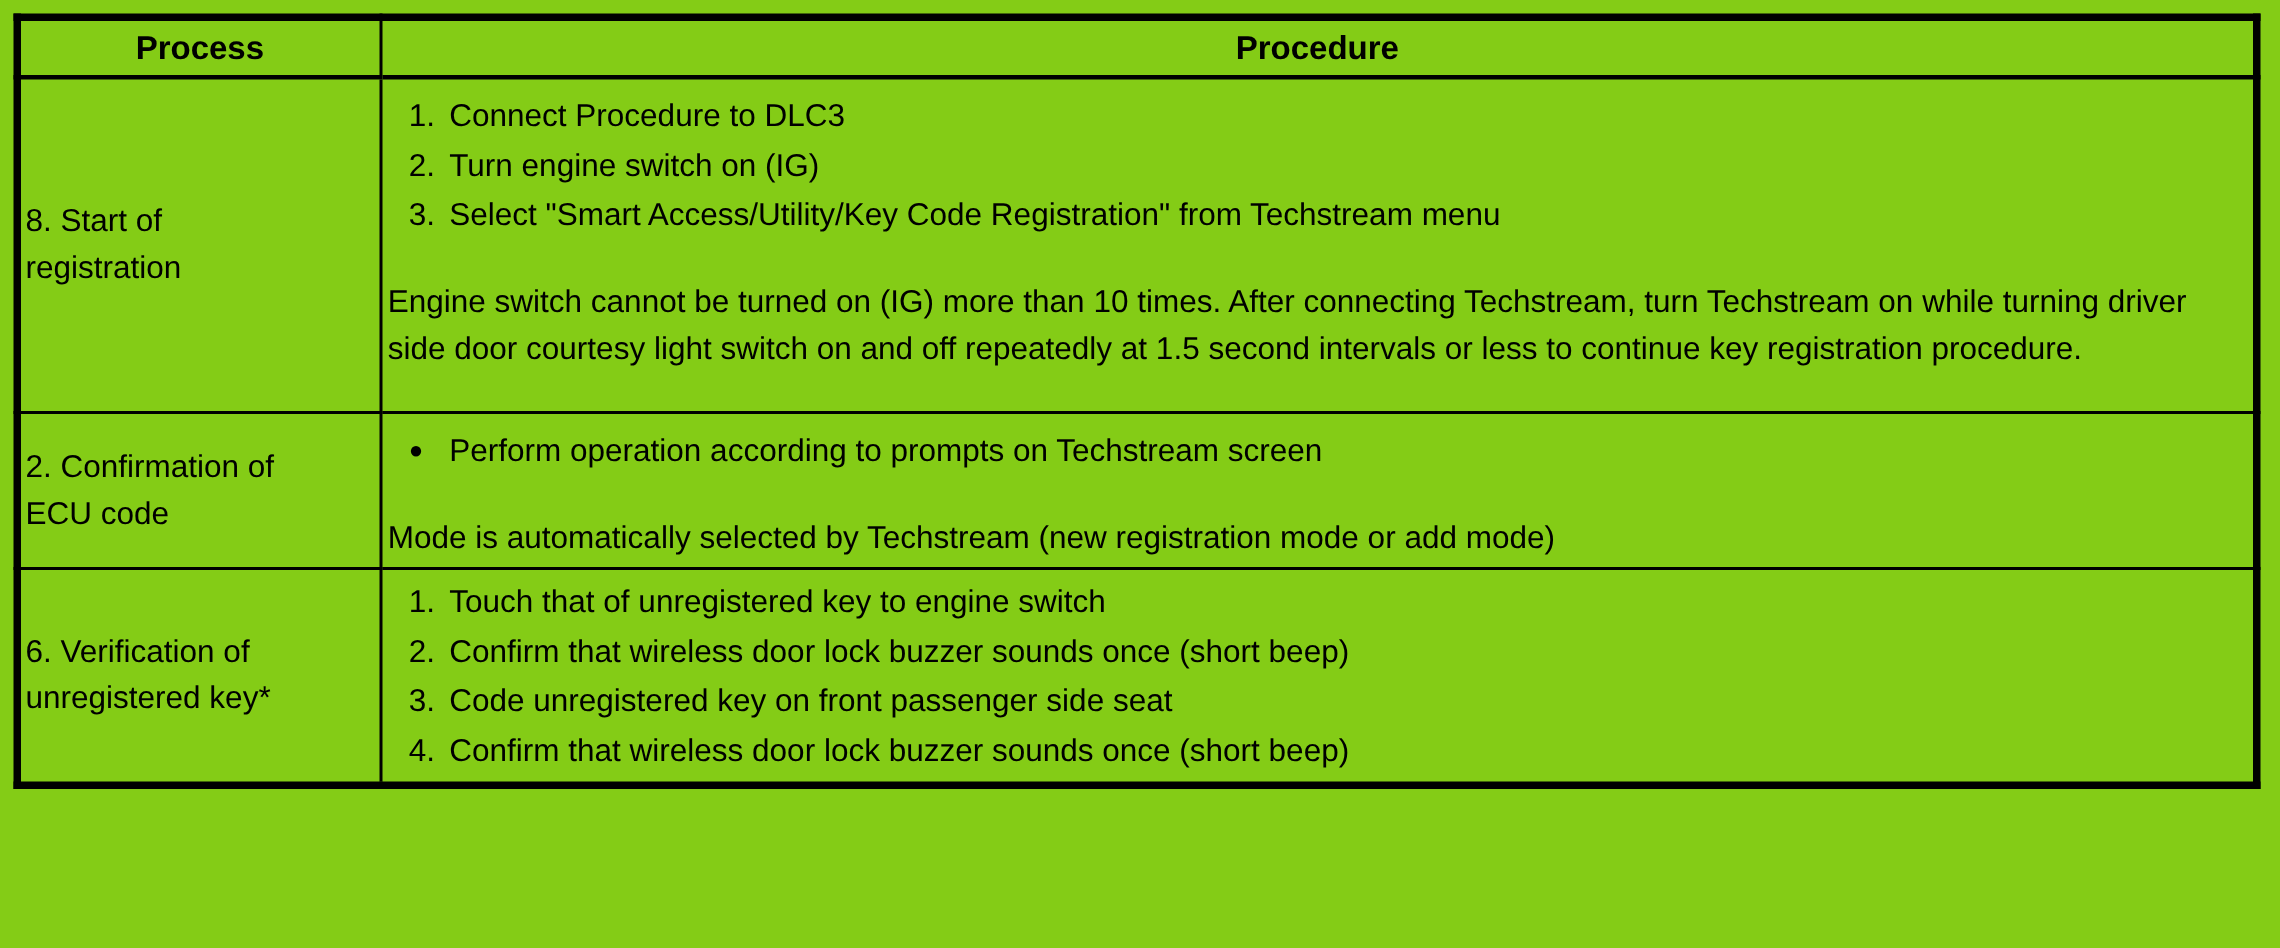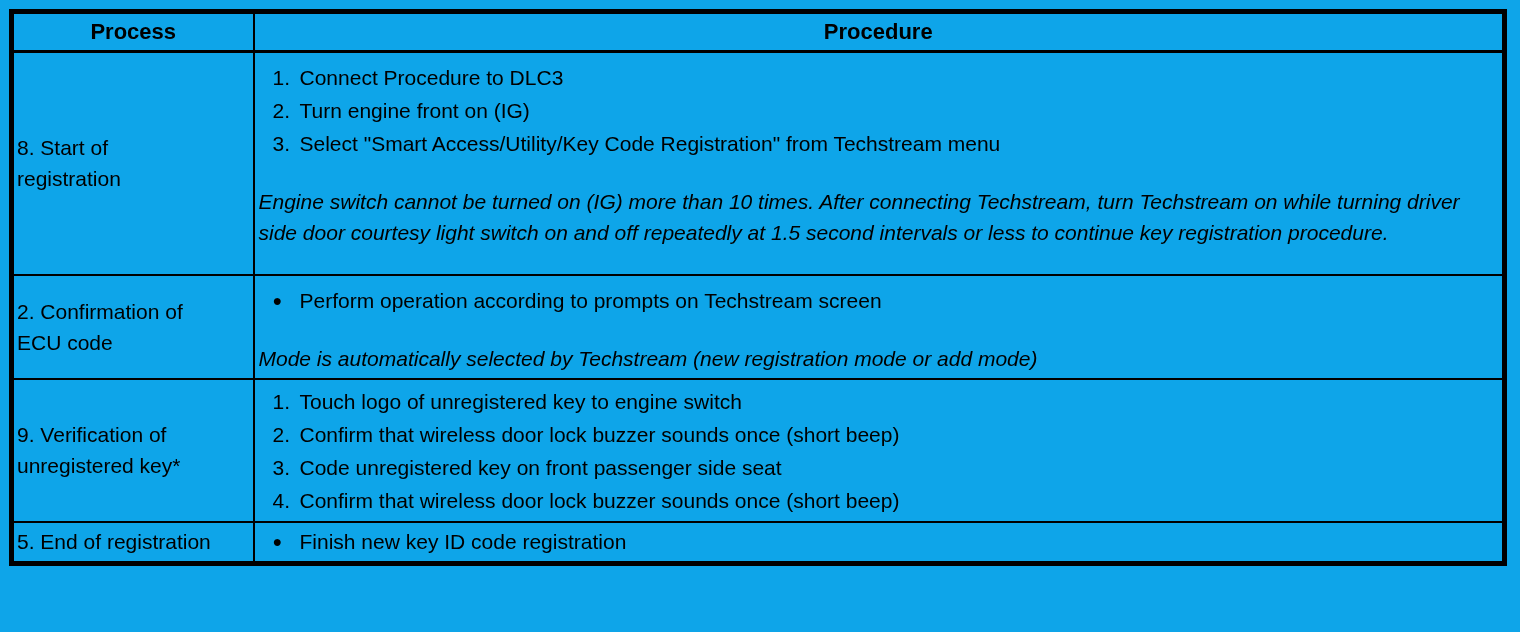--- a/index.html
+++ b/index.html
@@ -1,20 +1,20 @@
 <!DOCTYPE html>
 <html><head>
 <meta charset="utf-8">
 <style>
   html, body { margin: 0; padding: 0; background: #ffffff; }
   .page {
     position: relative;
     width: 1520px;
     height: 632px;
-    background: #0ea5e9;
+    background: #84cc16;
     color: #000000;
     font-family: "Liberation Sans", sans-serif;
     overflow: hidden;
   }
   table.proc {
     position: absolute;
     top: 9px;
     left: 9px;
     width: 1498px;
     border-collapse: collapse;
@@ -64,21 +64,20 @@
   }
   .li .marker {
     flex: 0 0 27px;
   }
   .li .marker.bullet {
     font-size: 16px;
   }
   .note {
     margin: 26px 0 0 0;
     line-height: 31px;
-    font-style: italic;
   }
   tr.r3 .li { line-height: 33px; }
   tr.r3 td.procedure { padding-top: 5px; }
 </style>
 </head>
 <body>
 
 <div class="page">
   <table class="proc">
     <colgroup>
@@ -96,21 +95,21 @@
       <tr class="r1">
         <td class="process">8. Start of
 registration</td>
         <td class="procedure">
           <div class="li">
             <span class="marker">1.</span>
             <span class="step-text">Connect Procedure to DLC3</span>
           </div>
           <div class="li">
             <span class="marker">2.</span>
-            <span class="step-text">Turn engine front on (IG)</span>
+            <span class="step-text">Turn engine switch on (IG)</span>
           </div>
           <div class="li">
             <span class="marker">3.</span>
             <span class="step-text">Select "Smart Access/Utility/Key Code Registration" from Techstream menu</span>
           </div>
           <p class="note">Engine switch cannot be turned on (IG) more than 10 times. After connecting Techstream, turn Techstream on while turning driver side door courtesy light switch on and off repeatedly at 1.5 second intervals or less to continue key registration procedure.</p>
         </td>
       </tr>
 
       <tr class="r2">
@@ -119,48 +118,39 @@
         <td class="procedure">
           <div class="li">
             <span class="marker bullet">●</span>
             <span class="step-text">Perform operation according to prompts on Techstream screen</span>
           </div>
           <p class="note">Mode is automatically selected by Techstream (new registration mode or add mode)</p>
         </td>
       </tr>
 
       <tr class="r3">
-        <td class="process">9. Verification of
+        <td class="process">6. Verification of
 unregistered key*</td>
         <td class="procedure">
           <div class="li">
             <span class="marker">1.</span>
-            <span class="step-text">Touch logo of unregistered key to engine switch</span>
+            <span class="step-text">Touch that of unregistered key to engine switch</span>
           </div>
           <div class="li">
             <span class="marker">2.</span>
             <span class="step-text">Confirm that wireless door lock buzzer sounds once (short beep)</span>
           </div>
           <div class="li">
             <span class="marker">3.</span>
             <span class="step-text">Code unregistered key on front passenger side seat</span>
           </div>
           <div class="li">
             <span class="marker">4.</span>
             <span class="step-text">Confirm that wireless door lock buzzer sounds once (short beep)</span>
           </div>
         </td>
       </tr>
 
 
-      <tr class="r5">
-        <td class="process">5. End of registration</td>
-        <td class="procedure mid">
-          <div class="li">
-            <span class="marker bullet">●</span>
-            <span class="step-text">Finish new key ID code registration</span>
-          </div>
-        </td>
-      </tr>
 
     </tbody>
   </table>
 </div>
 
 </body></html>

